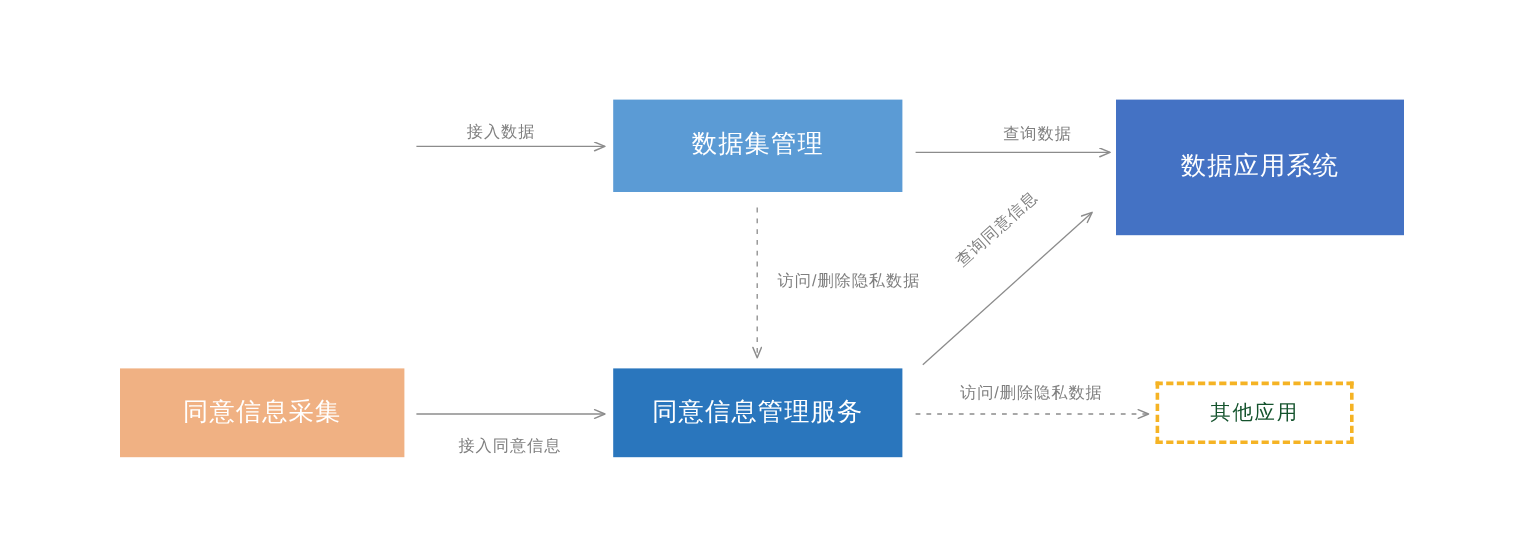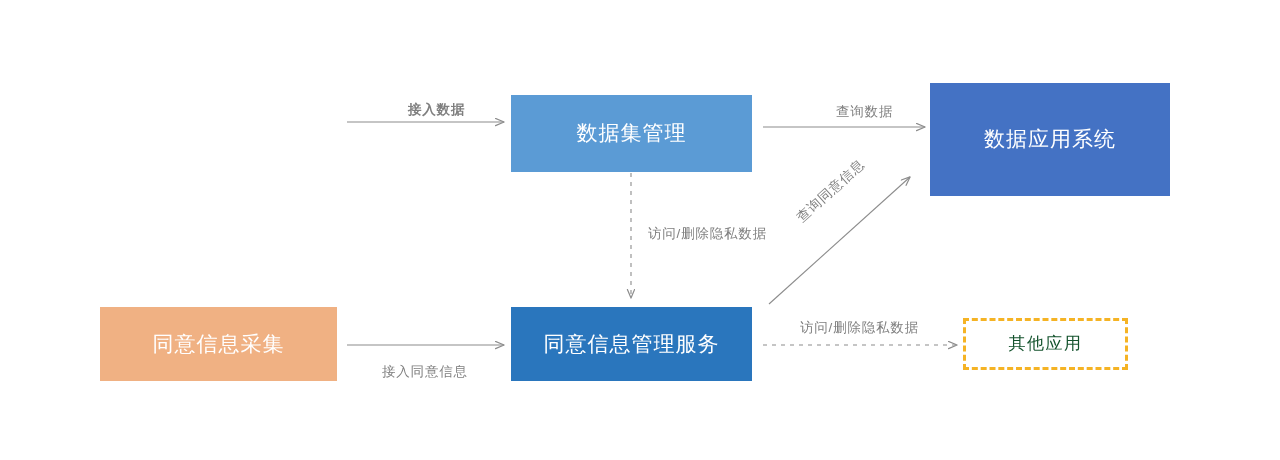--- a/index.html
+++ b/index.html
@@ -31,34 +31,34 @@
   }
   .node-dashed {
     background: #ffffff;
     border: 3px dashed #f5b324;
     color: #14532d;
     font-size: 17px;
     letter-spacing: 1.5px;
   }
   
   #node-datasource      { left: 100px; top: 83px;  width: 237px; height: 77px; background: #e8791d; }
-  #node-dataset-mgmt    { left: 511px; top: 83px;  width: 241px; height: 77px; background: #5b9bd5; margin-top: 12px; }
+  #node-dataset-mgmt    { left: 511px; top: 83px;  width: 241px; height: 77px; background: #5b9bd5; }
   #node-data-app        { left: 930px; top: 83px;  width: 240px; height: 113px; background: #4472c4; }
   #node-consent-collect { left: 100px; top: 307px; width: 237px; height: 74px; background: #f0b183; }
   #node-consent-mgmt    { left: 511px; top: 307px; width: 241px; height: 74px; background: #2a76bd; }
   #node-other-apps      { left: 963px; top: 318px; width: 165px; height: 52px; }
 
   .edge-label {
     position: absolute;
     color: #7f7f7f;
     font-size: 13.5px;
     letter-spacing: 0.8px;
     white-space: nowrap;
   }
-  #label-ingest-data     { left: 408px; top: 101px; font-weight: bold; }
+  #label-ingest-data     { left: 389px; top: 101px; }
   #label-query-data      { left: 836px; top: 103px; }
   #label-access-delete-v { left: 648px; top: 225px; }
   #label-query-consent   { left: 793px; top: 213px; transform: rotate(-42deg); transform-origin: left top; }
   #label-ingest-consent  { left: 382px; top: 319px; margin-top: 44px; }
   #label-access-delete-h { left: 800px; top: 319px; }
 
   svg.edges {
     position: absolute;
     left: 0; top: 0;
     width: 1280px;

